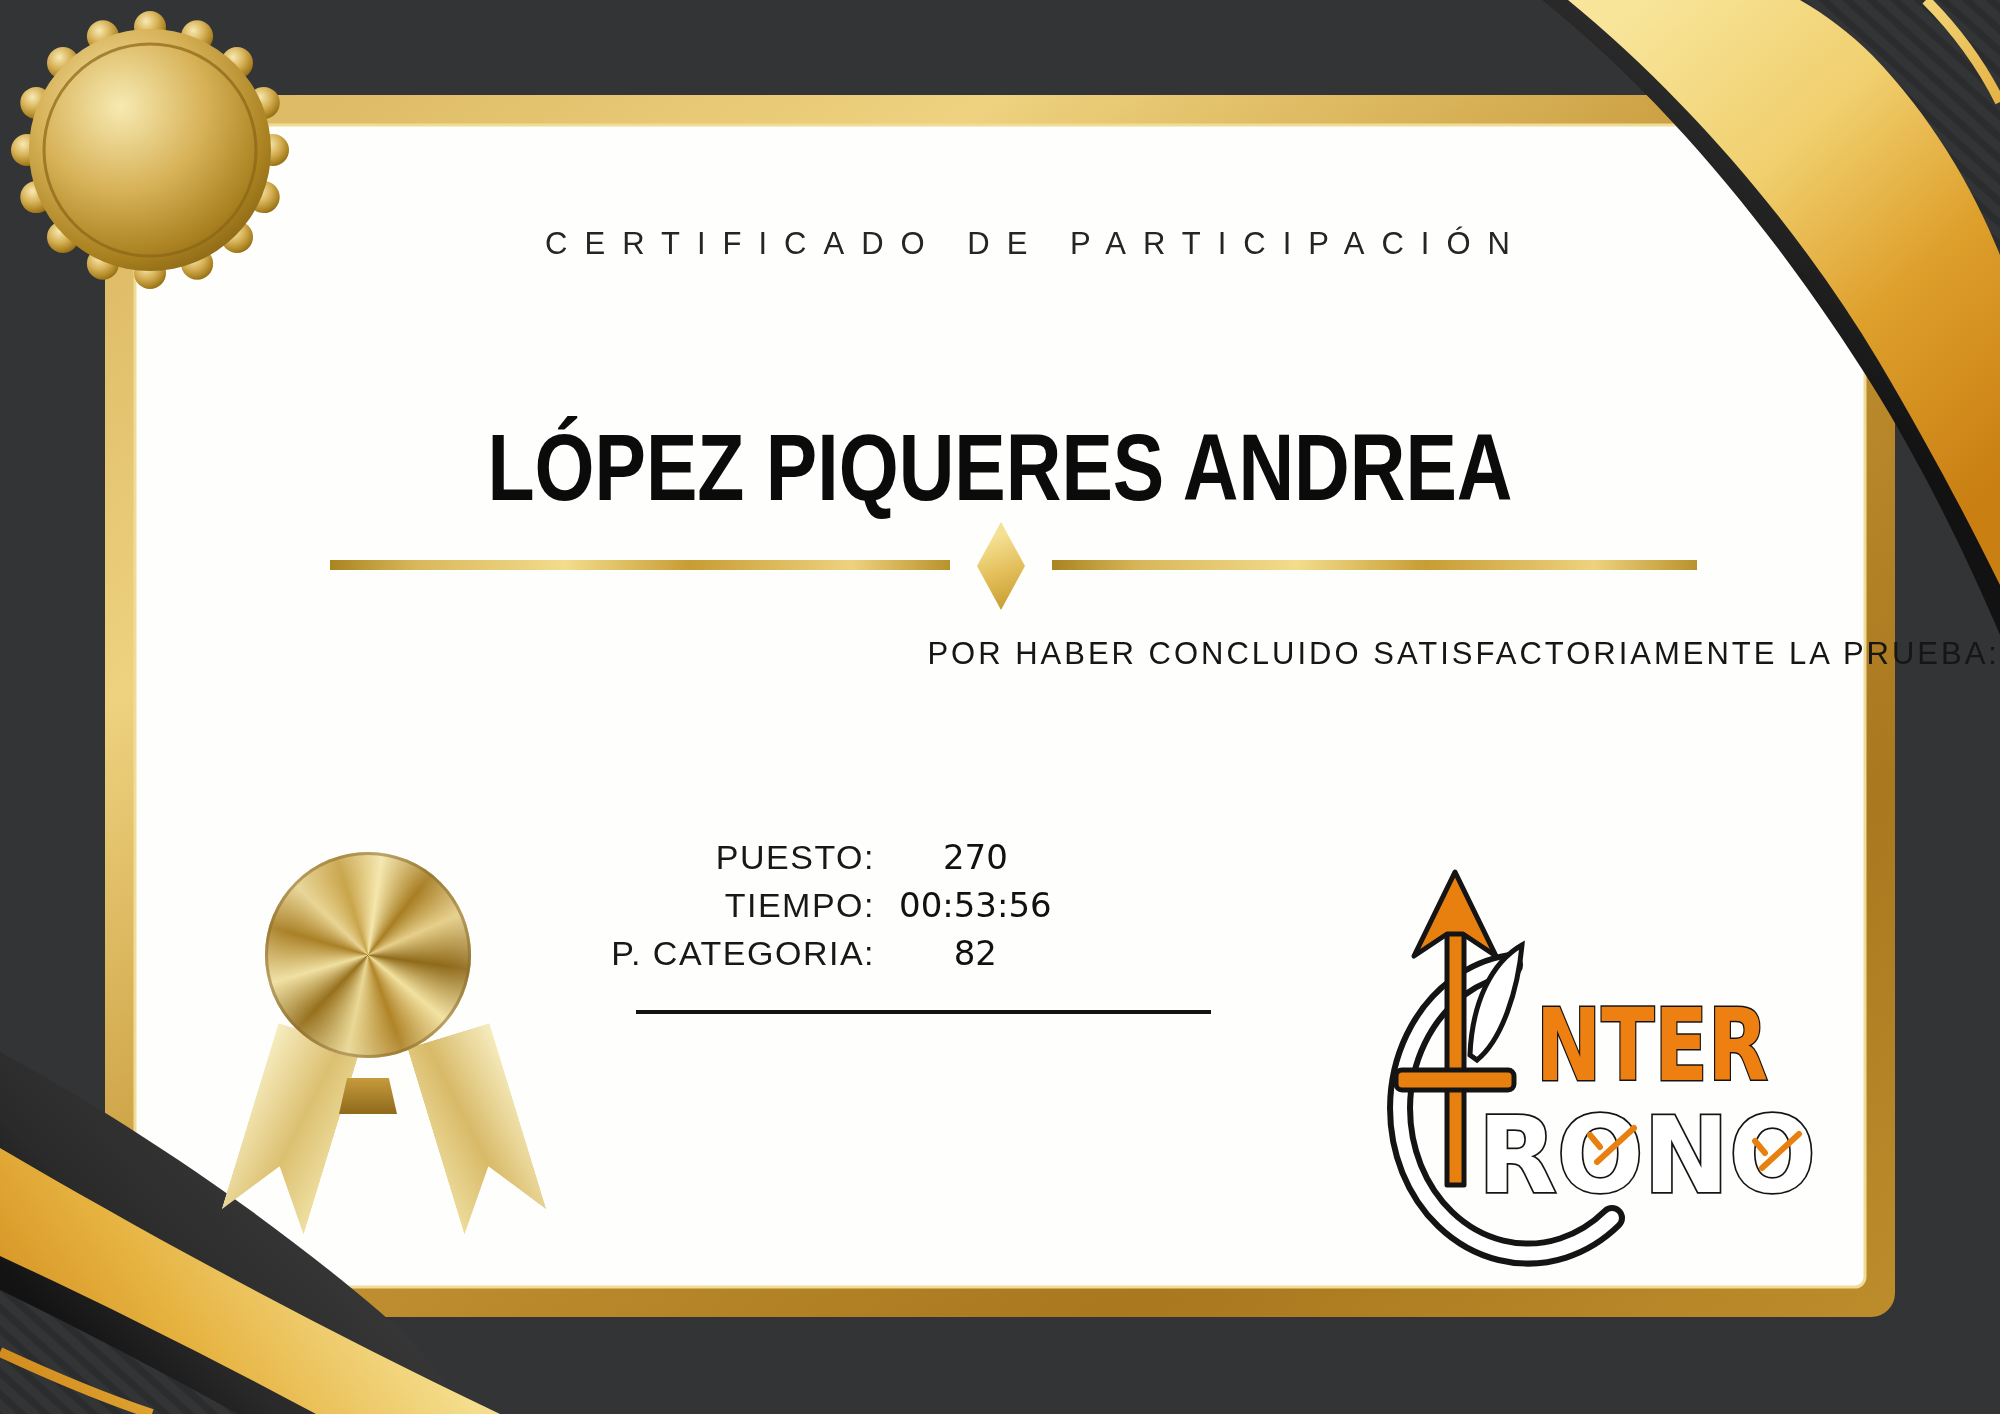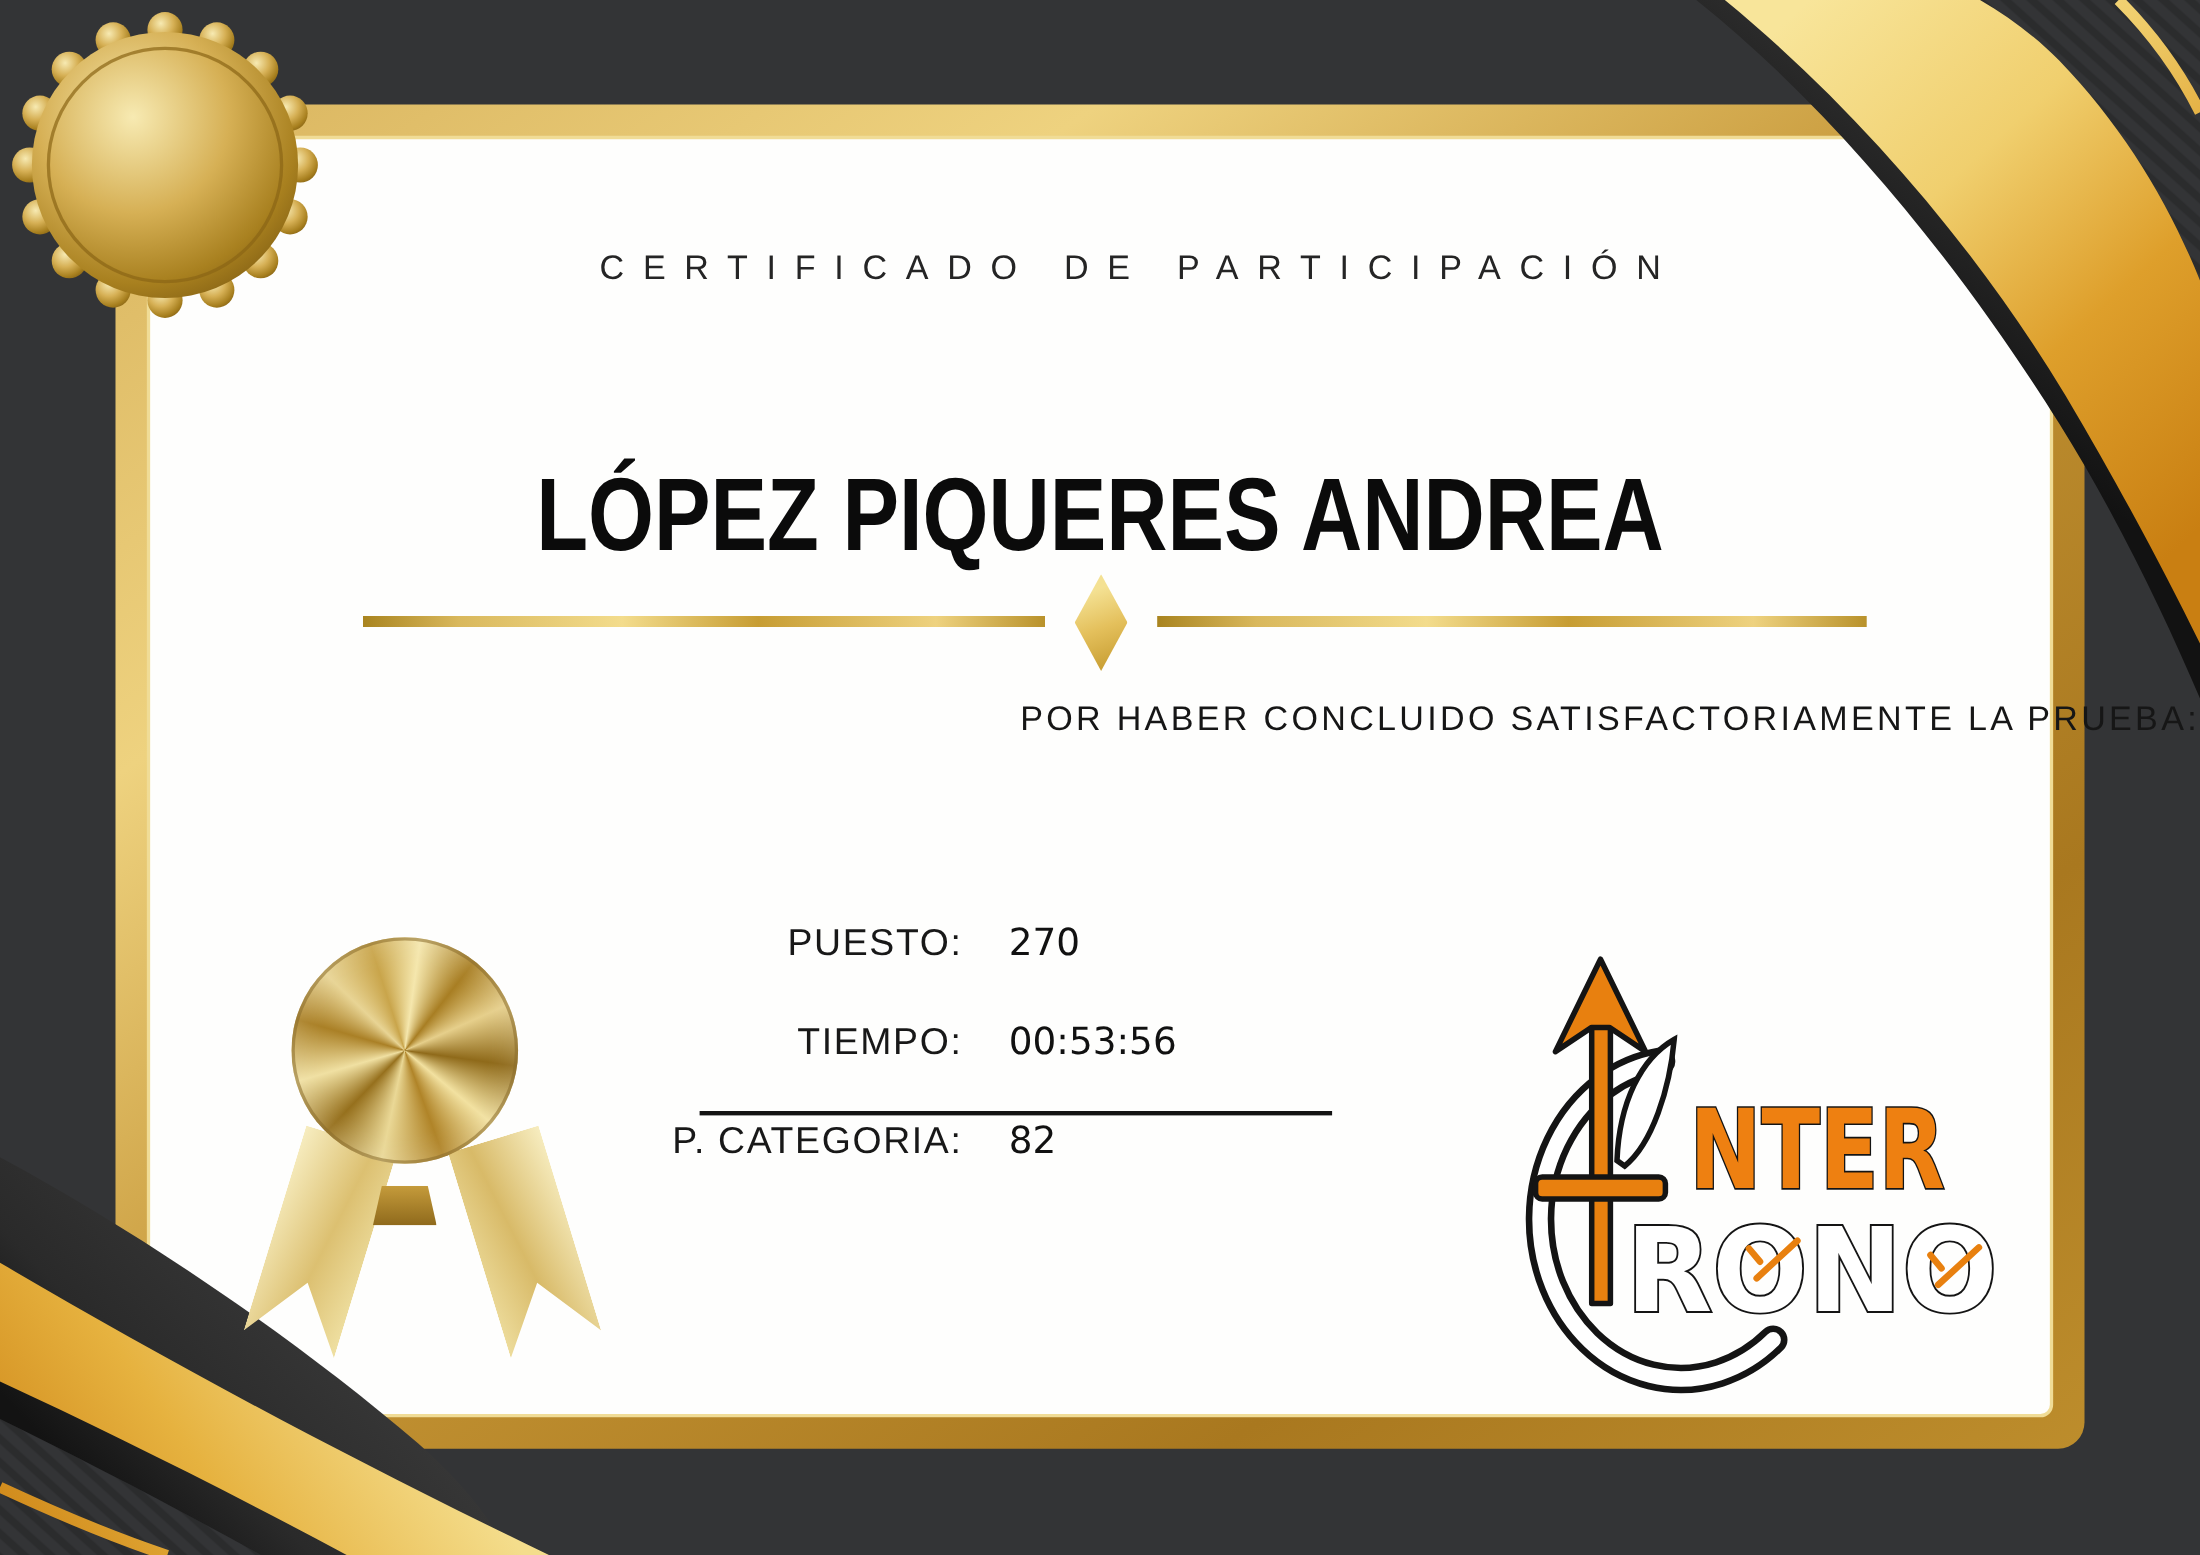--- a/index.html
+++ b/index.html
@@ -35,27 +35,27 @@
   .divider .diamond{
     width:48px;height:88px;margin:0 27px;flex:0 0 auto;
     clip-path:polygon(50% 0,100% 50%,50% 100%,0 50%);
     background:linear-gradient(160deg,#f4e193 20%,#e4c05c 55%,#caa035 90%);
     align-self:center;margin-top:-26px;margin-bottom:-28px;
   }
 
   
   .stats{
     position:absolute;left:515px;top:833px;
-    display:grid;grid-template-columns:360px auto;column-gap:24px;row-gap:0;gap:42px;
+    display:grid;grid-template-columns:360px auto;column-gap:24px;row-gap:0;
   }
   .stats .slabel{
     text-align:right;font-size:34px;line-height:48px;letter-spacing:1.5px;color:#181818;
   }
   .stats .svalue{
-    text-align:left;font-size:34px;line-height:48px;color:#111;
+    text-align:center;font-size:34px;line-height:48px;color:#111;
     font-family:"DejaVu Sans",sans-serif;
   }
   .stats-underline{position:absolute;left:636px;top:1010px;width:575px;height:4px;background:#131313;}
 
   
   .medal-wrap{position:absolute;left:0;top:0;}
   .ribbon{position:absolute;width:86px;height:195px;transform-origin:50% 8%;
     background:linear-gradient(100deg,#f7edc0,#dcc071 55%,#efe0a2);
     clip-path:polygon(0 0,100% 0,100% 100%,50% 70%,0 100%);}
   .ribbon.left{left:272px;top:1035px;transform:rotate(17deg);}

